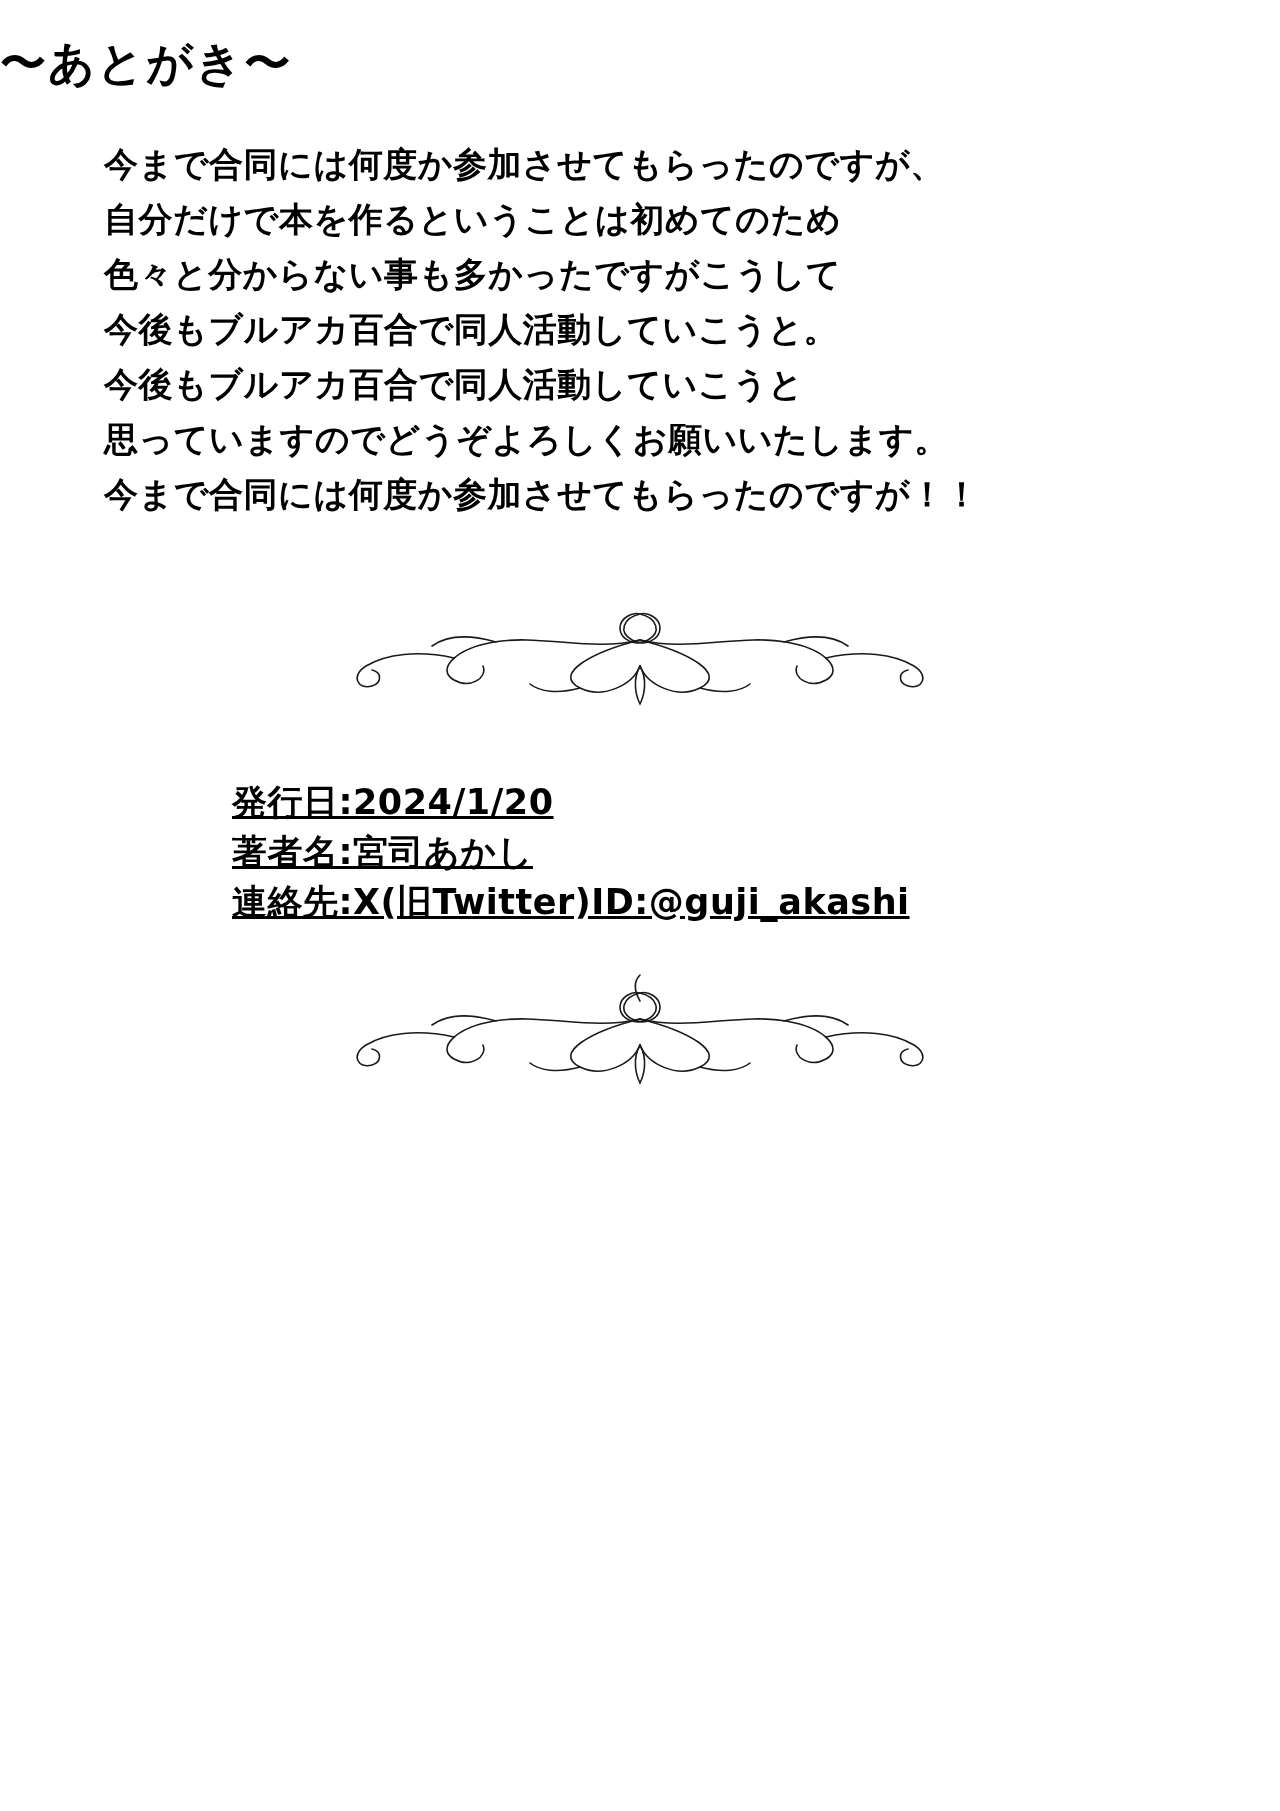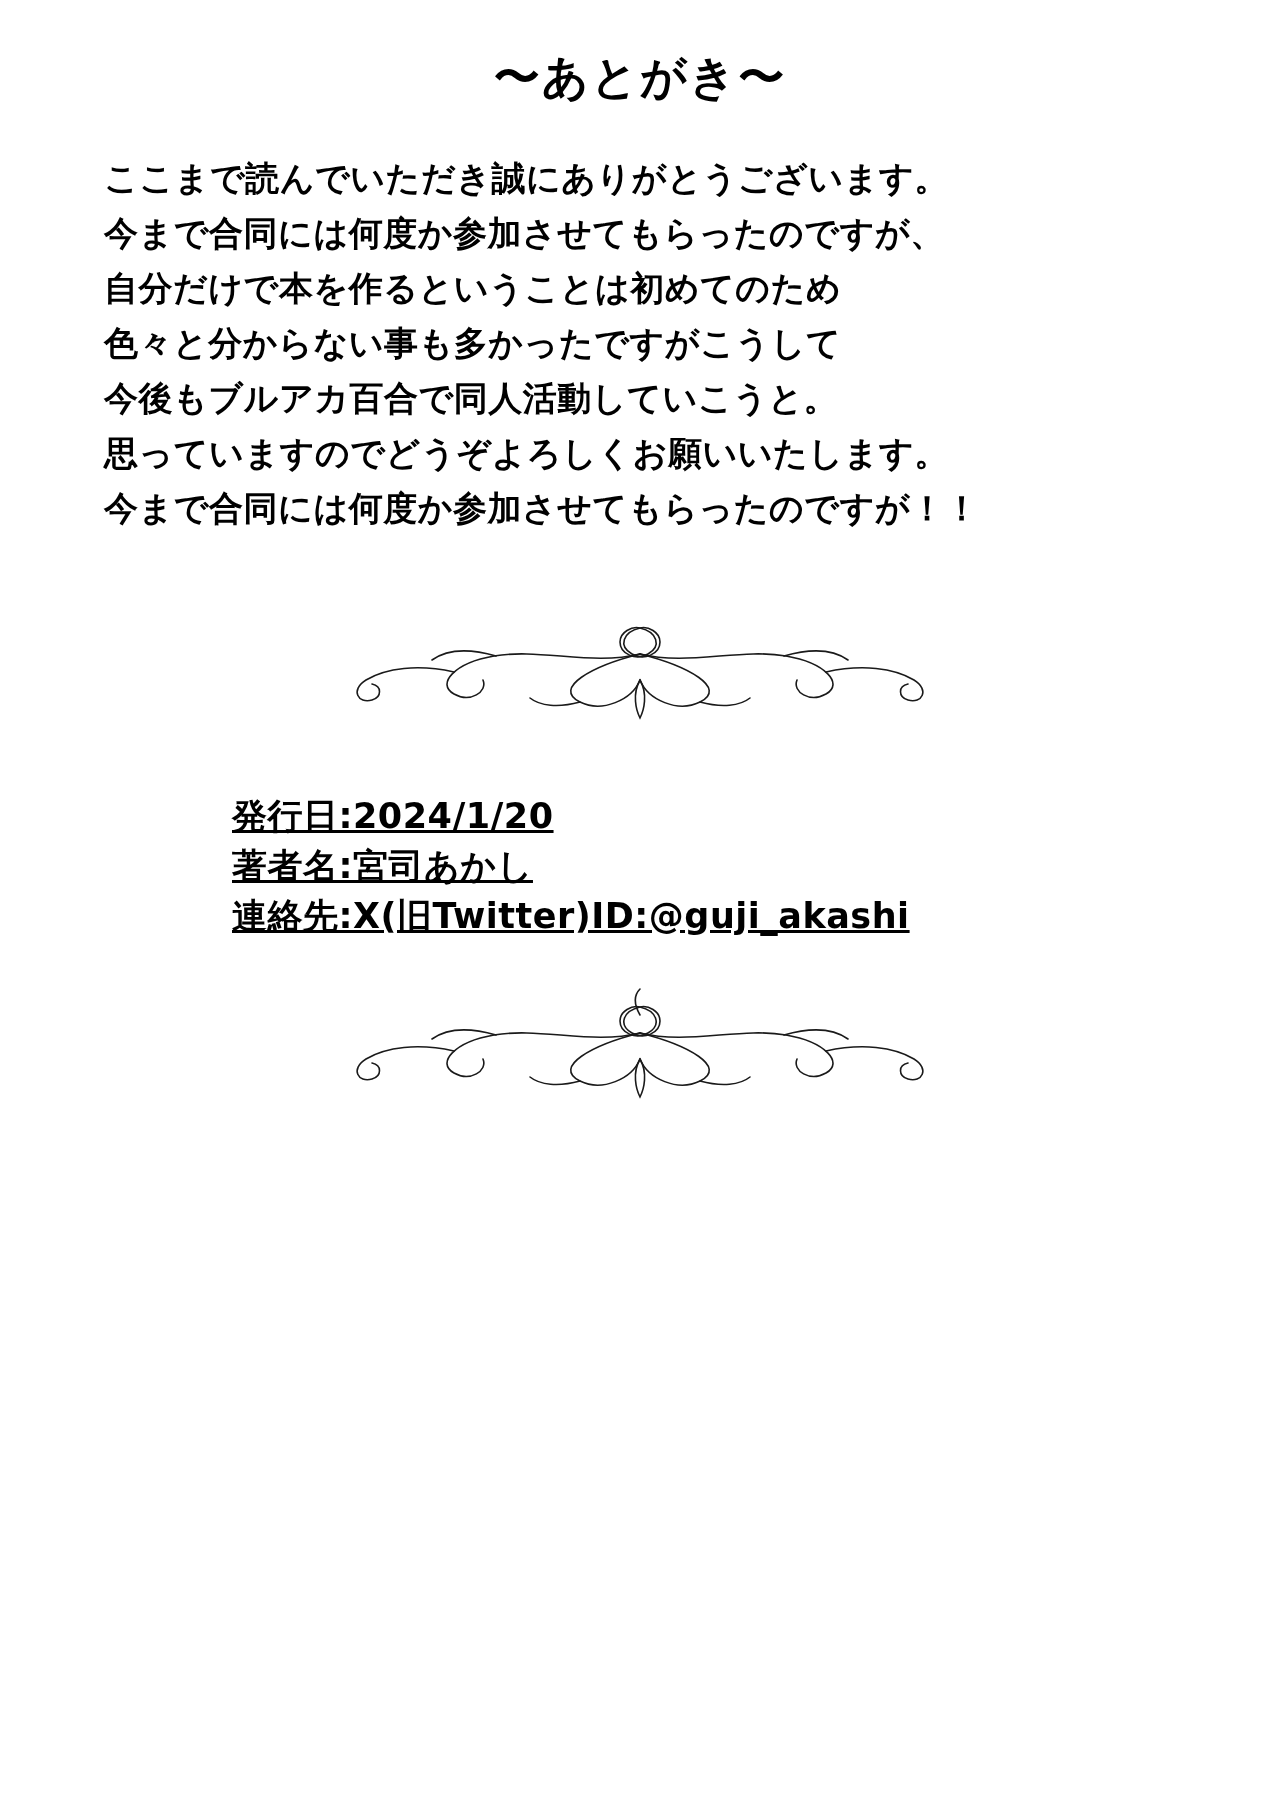--- a/index.html
+++ b/index.html
@@ -18,25 +18,24 @@
   }
 
   .page {
     width: 1280px;
     height: 1811px;
     position: relative;
     box-sizing: border-box;
   }
 
   .title {
-    text-align: center;
     font-size: 46px;
     font-weight: 700;
     letter-spacing: 2px;
-    margin-top: 52px;
+    margin-top: 38px;
     line-height: 1.1;
   }
 
   .body-text {
     margin-top: 48px;
     padding-left: 104px;
     padding-right: 60px;
     font-size: 34px;
     font-weight: 700;
     line-height: 1.62;
@@ -75,25 +74,25 @@
   }
 </style>
 </head>
 <body>
 
 <div class="page">
 
   <div class="title">〜あとがき〜</div>
 
   <div class="body-text">
-    <div class="line">ここまで読んでいただき誠にありがとうございます。</div>
     <div class="line">今まで合同には何度か参加させてもらったのですが、</div>
     <div class="line">自分だけで本を作るということは初めてのため</div>
     <div class="line">色々と分からない事も多かったですがこうして</div>
     <div class="line">今後もブルアカ百合で同人活動していこうと。</div>
+    <div class="line">今後もブルアカ百合で同人活動していこうと</div>
     <div class="line">思っていますのでどうぞよろしくお願いいたします。</div>
     <div class="line">今まで合同には何度か参加させてもらったのですが！！</div>
   </div>
 
   <svg class="ornament ornament-top" width="800" height="120" viewBox="0 0 800 120" fill="none" xmlns="http://www.w3.org/2000/svg">
     <g stroke="#1a1a1a" stroke-width="1.6" fill="none" stroke-linecap="round">
 
       <path d="M400 18 C 383 22 378 36 392 44 C 404 51 420 44 420 32 C 420 22 408 16 400 18 Z"></path>
       <path d="M400 18 C 417 22 422 36 408 44 C 396 51 380 44 380 32 C 380 22 392 16 400 18 Z"></path>
       <path d="M400 44 C 352 56 300 38 254 46 C 214 53 196 74 214 84 C 230 93 248 82 243 70"></path>

